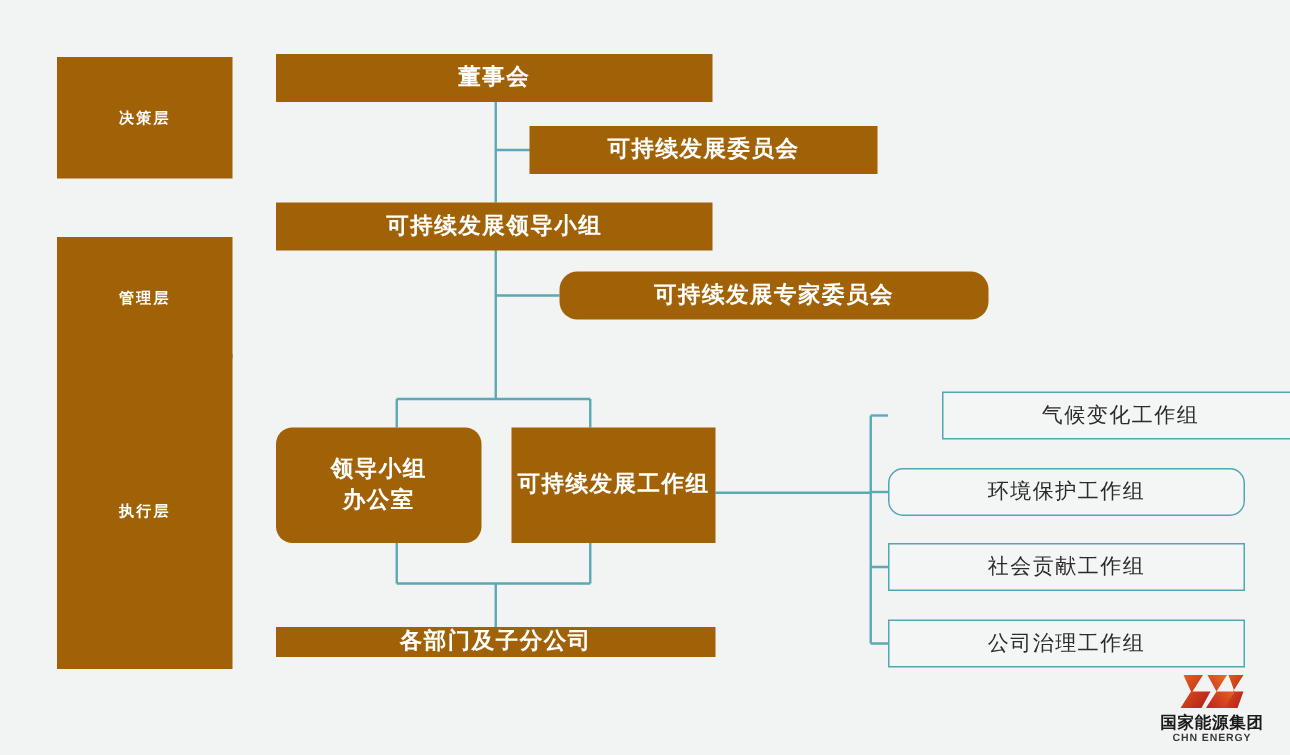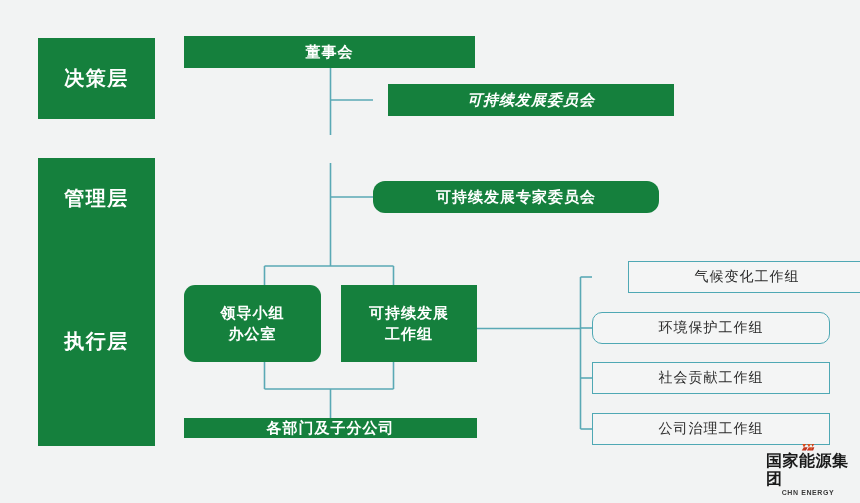--- a/index.html
+++ b/index.html
@@ -29,32 +29,32 @@
   .node {
     position: absolute;
     box-sizing: border-box;
     display: flex;
     align-items: center;
     justify-content: center;
     text-align: center;
     z-index: 3;
   }
   .solid {
-    background: #15803d;
+    background: #a16207;
     color: #ffffff;
     font-weight: bold;
   }
   .outline {
     background: #f4f5f5;
     border: 1.5px solid #4fa8b4;
     color: #2b2b2b;
     font-weight: normal;
   }
   .layer-label {
-    font-size: 20px;
+    font-size: 10px;
     letter-spacing: 1.5px;
     align-items: center;
   }
   .box-text {
     line-height: 1.35;
     letter-spacing: 1px;
   }
   .t15 { font-size: 15px; }
   .wg-text {
     font-size: 14px;
@@ -72,21 +72,21 @@
     align-items: center;
     justify-content: flex-end;
     z-index: 5;
   }
   #logo-mark {
     width: 46px;
     height: 28px;
     margin-bottom: 1px;
   }
   #logo-cn {
-    font-size: 16px;
+    font-size: 11px;
     font-weight: bold;
     color: #1a1a1a;
     letter-spacing: 0.5px;
     line-height: 1.1;
   }
   #logo-en {
     font-size: 7px;
     font-weight: bold;
     color: #3a3a3a;
     letter-spacing: 0.6px;
@@ -138,35 +138,38 @@
   </div>
 
   <div class="node solid layer-label" style="left:38px; top:236px; width:117px; height:210px;">
     <span>执行层</span>
   </div>
 
   <div class="node solid t15 box-text" style="left:184px; top:36px; width:291px; height:32px;">
     <span>董事会</span>
   </div>
 
-  <div class="node solid t15 box-text" style="left:388px; top:84px; width:286px; height:32px;font-style:italic;">
+  <div class="node solid t15 box-text" style="left:353px; top:84px; width:232px; height:32px;">
     <span>可持续发展委员会</span>
   </div>
 
+  <div class="node solid t15 box-text" style="left:184px; top:135px; width:291px; height:32px;">
+    <span>可持续发展领导小组</span>
+  </div>
 
   <div class="node solid t15 box-text" style="left:373px; top:181px; width:286px; height:32px;border-radius:12px;">
     <span>可持续发展专家委员会</span>
   </div>
 
   <div class="node solid t15 box-text" style="left:184px; top:285px; width:137px; height:77px; flex-direction:column;border-radius:11px;">
     <span>领导小组</span>
     <span>办公室</span>
   </div>
 
-  <div class="node solid t15 box-text" style="left:341px; top:285px; width:136px; height:77px; flex-direction:column;">
+  <div class="node solid t15 box-text" style="left:341px; top:285px; width:136px; height:77px; flex-direction:row;">
     <span>可持续发展</span>
     <span>工作组</span>
   </div>
 
   <div class="node solid t15 box-text" style="left:184px; top:418px; width:293px; height:20px;">
     <span>各部门及子分公司</span>
   </div>
 
   <div class="node outline wg-text" style="left:592px; top:261px; width:238px; height:32px;margin-left:36px;">
     <span>气候变化工作组</span>

